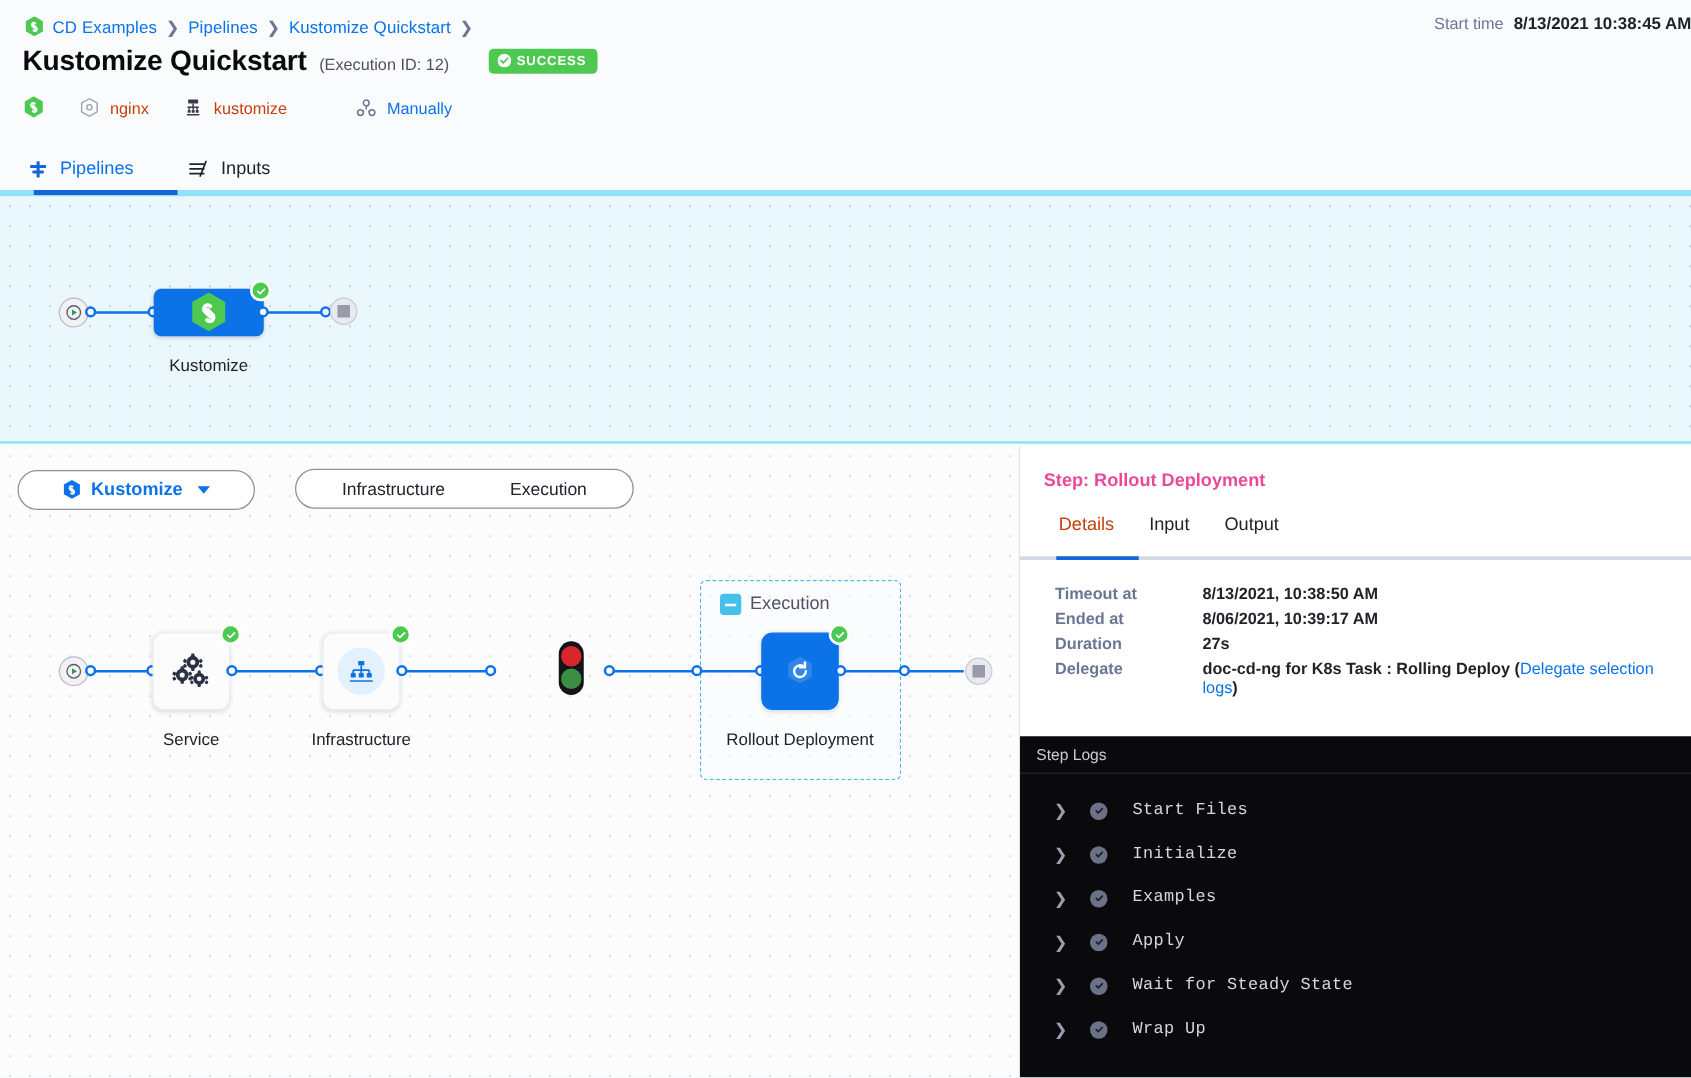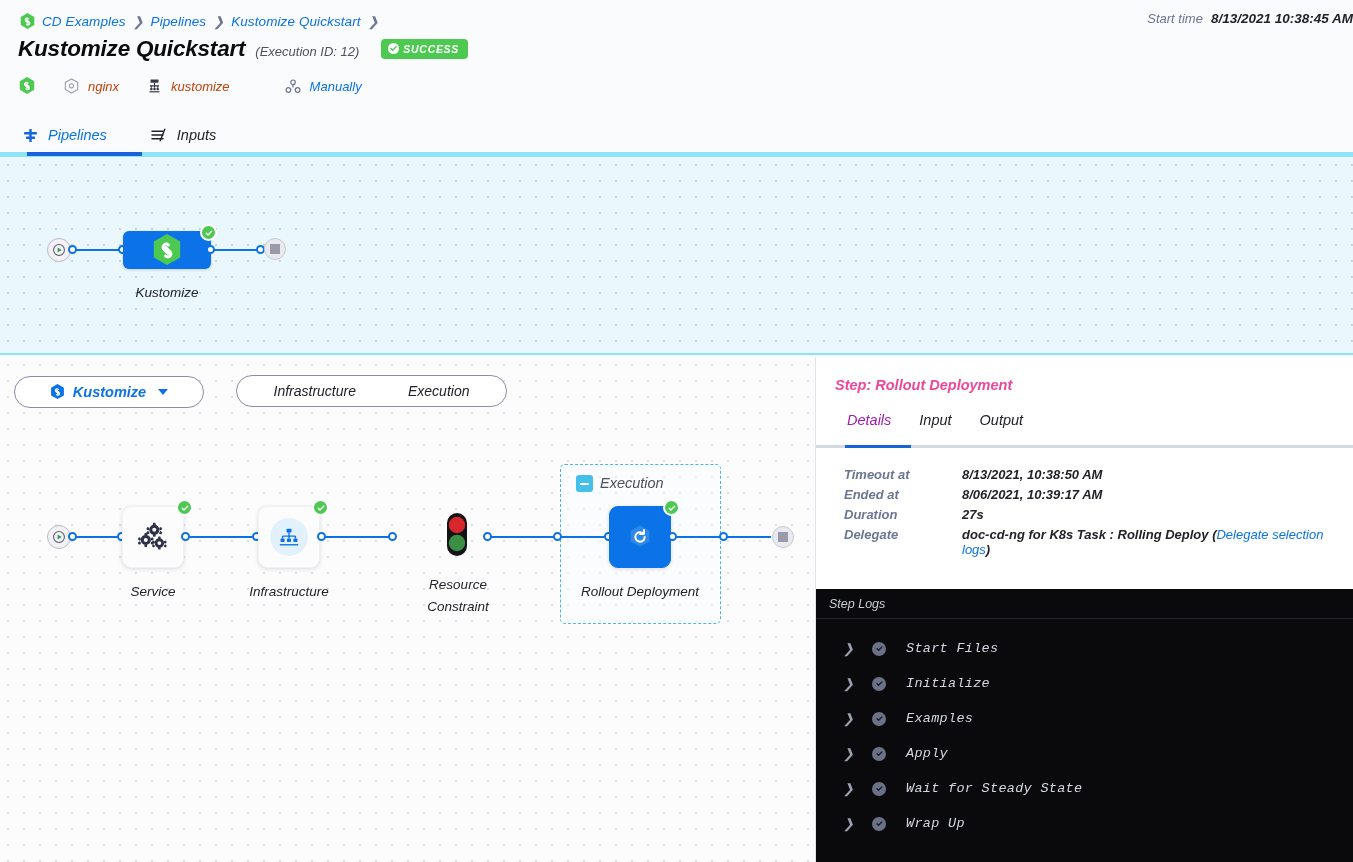--- a/index.html
+++ b/index.html
@@ -4,36 +4,36 @@
 <style>
   * { box-sizing: border-box; }
   html, body {
     margin: 0; padding: 0;
     width: 1353px; height: 862px;
     overflow: hidden;
     background: #fafbfc;
     font-family: "Liberation Sans", sans-serif;
     -webkit-font-smoothing: antialiased;
   }
-  #app { position: relative; width: 1353px; height: 862px; background: #fafbfc; font-style: italic; }
+  #app { position: relative; width: 1353px; height: 862px; background: #fafbfc; }
 
   
   .header { position: absolute; left: 0; top: 0; width: 1353px; height: 150px; background: #fafbfc; }
 
   .breadcrumb { position: absolute; left: 20px; top: 10px; display: flex; align-items: center; height: 22px; }
   .bc-link { color: #0b72e7; font-size: 13.5px; letter-spacing: .1px; }
   .bc-sep { color: #6b7692; font-size: 13px; margin: 0 7px; font-weight: 300; }
   .harness-logo { width: 15px; height: 17px; margin-right: 7px; display: inline-block; }
 
   .title-row { position: absolute; left: 18px; top: 36px; display: flex; align-items: baseline; }
   .page-title { font-size: 22.5px; font-weight: bold; color: #0b0b0d; letter-spacing: -0.2px; }
   .exec-id { font-size: 13px; color: #4f5162; margin-left: 10px; }
   .badge-success {
     position: relative; top: -2px;
-    margin-left: 22px; background: #4dc952; color: #fff;
+    margin-left: 32px; background: #4dc952; color: #fff;
     font-size: 10.5px; font-weight: bold; letter-spacing: .7px;
     padding: 4px 9px 4px 7px; border-radius: 4px;
     display: inline-flex; align-items: center; gap: 4px;
   }
   .badge-success svg { display: block; }
 
   .meta-row { position: absolute; left: 18px; top: 75px; display: flex; align-items: center; height: 22px; }
   .meta-item { display: flex; align-items: center; margin-right: 26px; }
   .meta-item .mi-icon { width: 18px; height: 18px; margin-right: 8px; display: inline-flex; align-items: center; justify-content: center; }
   .meta-label { font-size: 13px; color: #c2410c; }
@@ -130,21 +130,21 @@
 
   
   .right-panel {
     position: absolute; left: 815px; top: 357px; width: 538px; height: 505px;
     background: #ffffff; border-left: 1px solid #dfe3eb;
   }
   .rp-title { position: absolute; left: 19px; top: 20px; font-size: 14.5px; color: #ec4899; font-weight: bold; }
   .rp-tabs { position: absolute; left: 19px; top: 55px; display: flex; }
   .rp-tab { font-size: 14.5px; color: #22222a; padding: 0 14px 12px 14px; cursor: pointer; }
   .rp-tab:first-child { padding-left: 12px; }
-  .rp-tab.active { color: #a21caf; }
+  .rp-tab.active { color: #c2410c; }
   .rp-tabrule { position: absolute; left: 0; top: 88px; width: 538px; height: 3px; background: #d5d9e3; }
   .rp-tabactive-ul { position: absolute; left: 29px; top: 88px; width: 66px; height: 3px; background: #1665d8; }
 
   .rp-details { position: absolute; left: 28px; top: 110px; width: 500px; }
   .dl-row { display: flex; align-items: baseline; margin-bottom: 5px; }
   .dl-key { width: 118px; flex: 0 0 118px; font-size: 13px; color: #6b7692; font-weight: bold; }
   .dl-val { font-size: 13px; color: #22222a; font-weight: bold; }
   .dl-val a, .lnk { color: #0b72e7; font-weight: normal; }
 
   .logs { position: absolute; left: 0; top: 232px; width: 538px; height: 273px; background: #0a0a0d; }
@@ -373,21 +373,20 @@
     <div class="edge" style="left:325px; top:179px; width:65px;"></div>
     <div class="port" style="left:388px; top:175px;"></div>
 
     <div style="position:absolute;left:443px;top:154px;">
       <svg width="28" height="50" viewBox="0 0 28 50">
         <rect x="4" y="2" width="20" height="43" rx="10" fill="#131318"></rect>
         <circle cx="14" cy="14" r="8.2" fill="#d8272c"></circle>
         <circle cx="14" cy="32" r="8.2" fill="#3a8f45"></circle>
       </svg>
     </div>
-    <div class="node-label" style="left:398px; top:217px; width:120px;">Resource Constraint</div>
 
     <div class="port" style="left:483px; top:175px;"></div>
     <div class="edge" style="left:491px; top:179px; width:64px;"></div>
 
     <div class="group-box" style="left:560px; top:107px; width:161px; height:160px;"></div>
     <div class="group-collapse" style="left:576px; top:118px;">
         <i></i>
       </div>
     <div class="group-title" style="left:600px; top:118px;">Execution</div>
 

